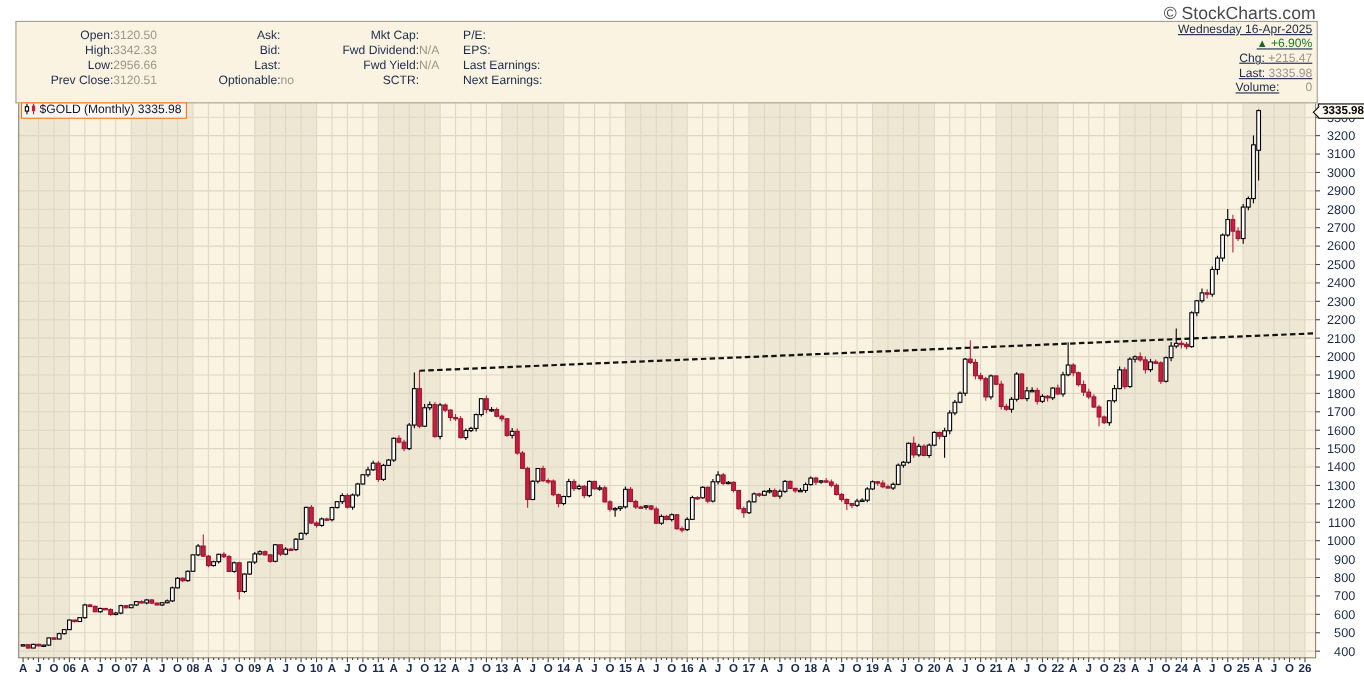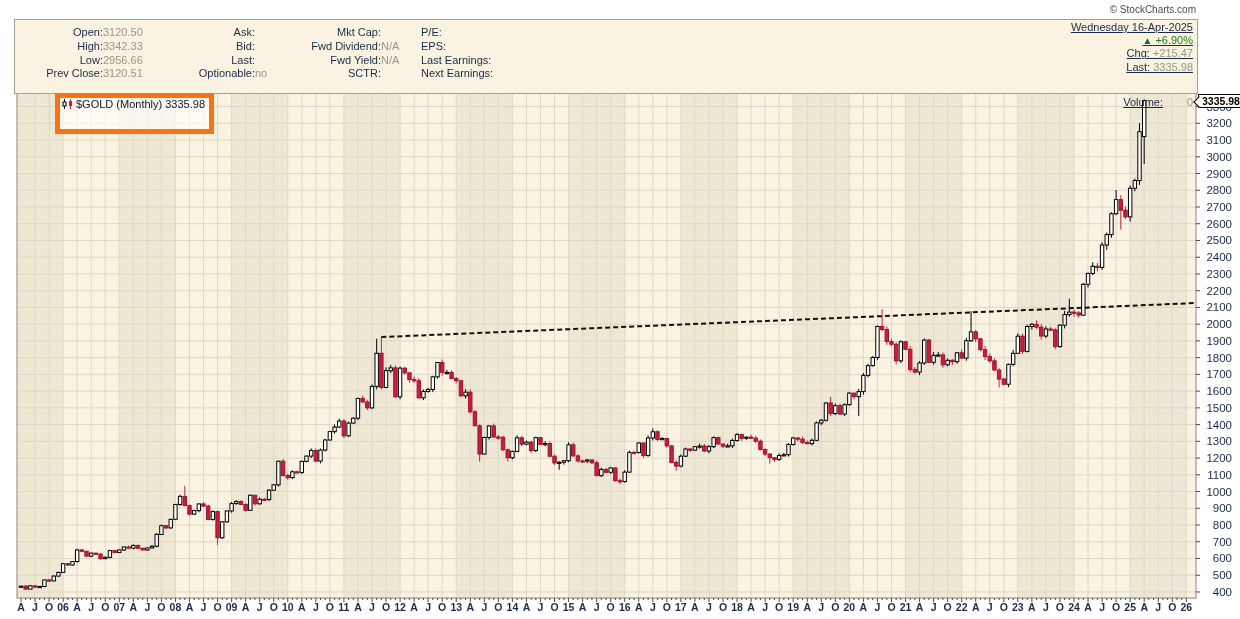--- a/index.html
+++ b/index.html
@@ -3,42 +3,42 @@
 <meta charset="utf-8">
 <style>
   html,body{margin:0;padding:0;background:#fff;}
   #stage{position:relative;width:1240px;height:619px;background:#fff;overflow:hidden;
          font-family:"Liberation Sans",sans-serif;color:#1b2a4a;}
   
   .titlebar{position:absolute;left:18px;top:2px;height:16px;white-space:nowrap;}
   .sym{font-family:"DejaVu Serif",serif;font-weight:bold;font-size:15px;color:#14142e;}
   .secname{font-size:11.5px;color:#1b2a4a;margin-left:14px;}
   .exch{font-size:9.5px;letter-spacing:1px;color:#1b2a4a;margin-left:6px;}
-  .copyright{position:absolute;right:44px;top:4px;font-size:10px;color:#4a4a4a;}
+  .copyright{position:absolute;right:44px;top:4px;font-size:16px;color:#4a4a4a;}
   
   .infobox{position:absolute;left:14px;top:19px;width:1182px;height:73px;
            background:#faf3e1;border:1px solid #a49f8e;}
   .icol{position:absolute;top:6px;font-size:11px;line-height:13.8px;white-space:nowrap;}
   .icol .lbl{color:#1b2a4a;display:inline-block;text-align:right;}
   .icol .val{color:#9b958a;}
   #icol1{left:8px;}  #icol1 .lbl{width:80px;} #icol1 .val{display:inline-block;width:52px;text-align:left;}
   #icol2{left:154px;} #icol2 .lbl{width:86px;}
   #icol3{left:276px;} #icol3 .lbl{width:90px;}
   #icol4{left:406px;}
   .quote{position:absolute;right:4px;top:1px;text-align:right;font-size:11px;line-height:13.2px;white-space:nowrap;text-decoration:underline;}
   .quote .date{color:#1b2a4a;}
   .quote .green{color:#1c7c1c;margin-top:41px;}
   .quote .tri{color:#156a2a;font-size:10px;}
-  .quote .lbl{color:#1b2a4a;} .quote .val{color:#9b958a;margin-top:22px;}
+  .quote .lbl{color:#1b2a4a;} .quote .val{color:#9b958a;}
   .quote .volval{display:inline-block;width:30px;text-align:right;}
   
   #chart-svg{position:absolute;left:0;top:0;}
   .legendbox{position:absolute;left:19px;top:93px;height:13px;line-height:13px;
-             border:5px solid #f97316;background:rgba(255,255,250,.65);
-             font-size:11px;color:#14142e;padding:0 4px 18px 2px;white-space:nowrap;margin-left:36px;}
+             border:1px solid #f97316;background:rgba(255,255,250,.65);
+             font-size:11px;color:#14142e;padding:0 4px 0 2px;white-space:nowrap;}
   .legendbox svg{vertical-align:-1px;margin-right:2px;}
   .price-tag{position:absolute;left:1198px;top:94px;background:#fffdf4;border:1px solid #000;
              font-size:10.5px;font-weight:bold;color:#000;padding:0 3px;height:12px;line-height:12px;}
   .price-tag::before{content:'';position:absolute;left:-4px;top:2.5px;width:7px;height:7px;
              background:#fffdf4;border-left:1px solid #000;border-bottom:1px solid #000;
              transform:rotate(45deg);}
 </style>
 </head>
 <body>
 

